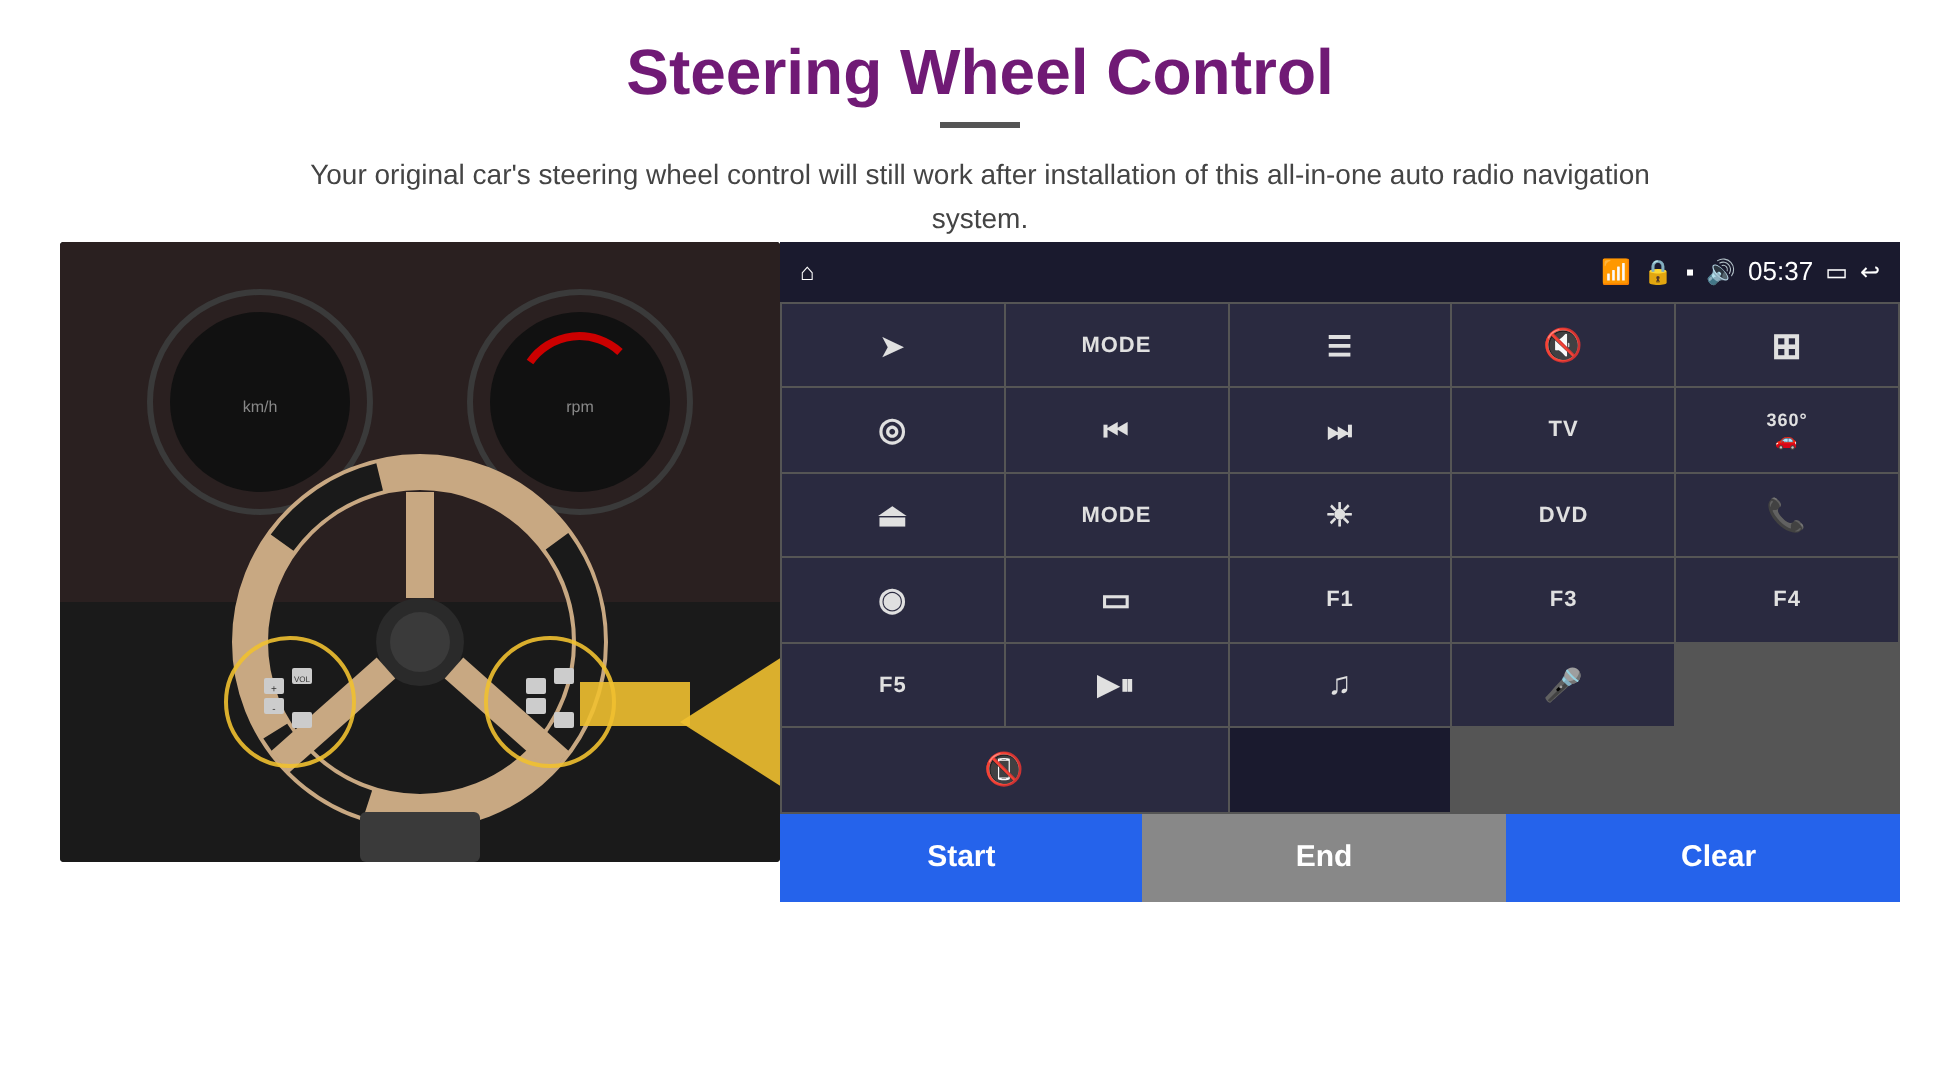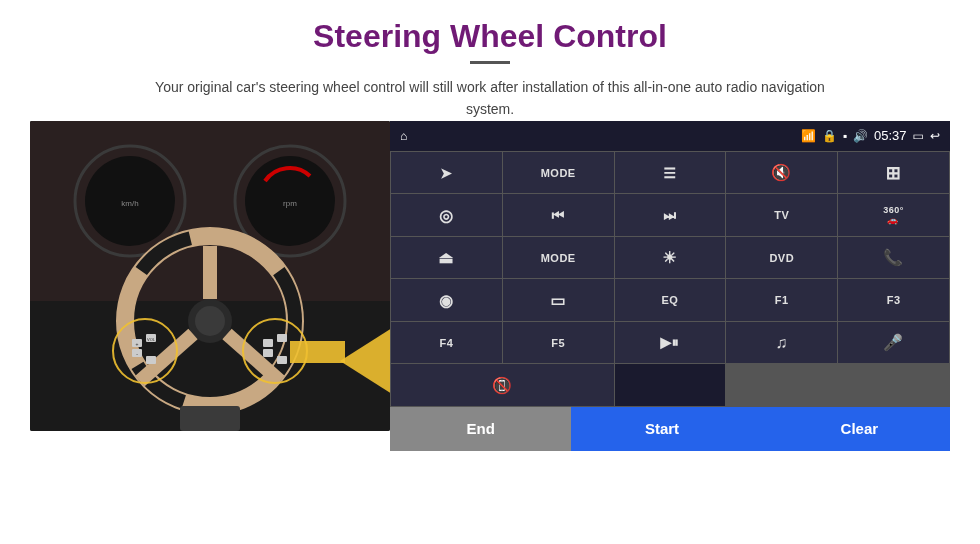--- a/index.html
+++ b/index.html
@@ -283,23 +283,20 @@
         <button class="panel-btn">
           <span class="btn-icon" style="font-size:16px;">📞</span>
         </button>
         <button class="panel-btn">
           <span class="btn-icon" style="font-size:16px;">◉</span>
         </button>
         <button class="panel-btn">
           <span class="btn-icon" style="font-size:16px;">▭</span>
         </button>
         <button class="panel-btn">
-          <span>EQ</span>
-        </button>
-        <button class="panel-btn">
           <span>F1</span>
         </button>
 
         <button class="panel-btn">
           <span>F3</span>
         </button>
         <button class="panel-btn">
           <span>F4</span>
         </button>
         <button class="panel-btn">
@@ -317,22 +314,22 @@
         </button>
         <button class="panel-btn wide" style="grid-column:span 2;">
           <span class="btn-icon" style="font-size:16px;">📵</span>
         </button>
 
         <div style="background:#1a1a2e;"></div>
 
       </div>
 
       <div style="display:flex; height:44px;">
+        <button class="bottom-btn start">Start</button>
         <button class="bottom-btn end">End</button>
-        <button class="bottom-btn start">Start</button>
         <button class="bottom-btn clear">Clear</button>
       </div>
 
     </div>
 
   </div>
 
 </div>
 
 </body></html>

